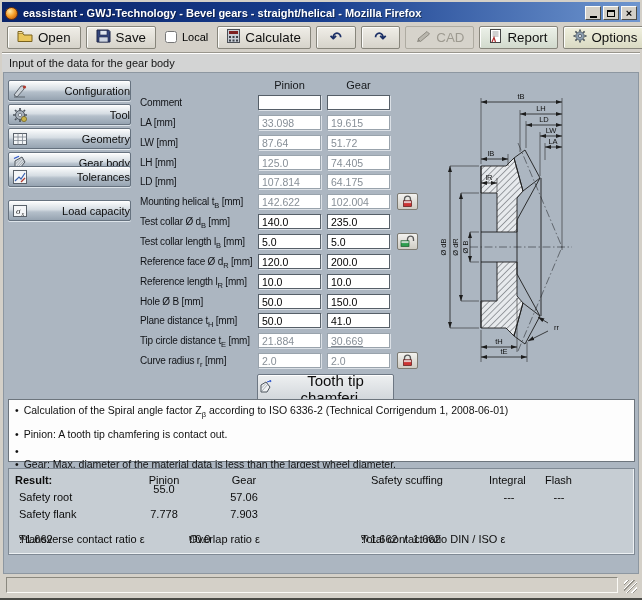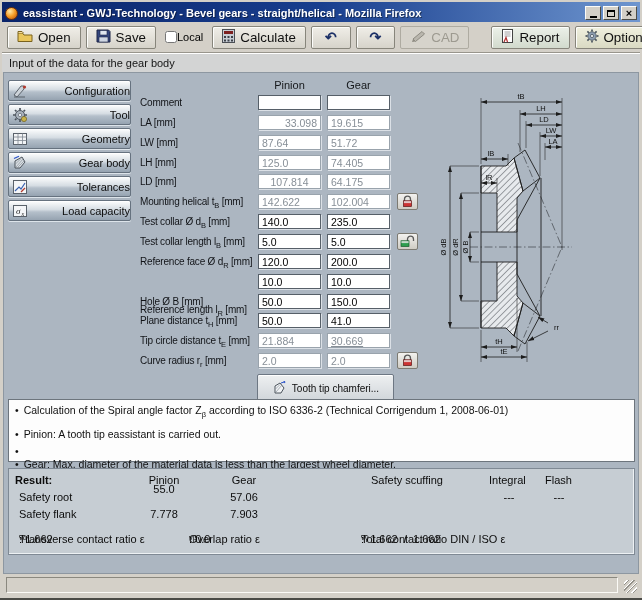--- a/index.html
+++ b/index.html
@@ -26,24 +26,24 @@
   .g-close { font-size:11px; font-weight:bold; line-height:1; color:#000; }
 
   
   .toolbar { position:absolute; left:2px; top:22px; width:638px; height:31px; background:#d4d0c8;
     border-bottom:1px solid #98958c; display:flex; align-items:center; padding:0 5px; gap:5px; }
   .tbtn { height:23px; display:flex; align-items:center; gap:5px; padding:0 9px;
     background:linear-gradient(#f0eee8,#d6d3ca); border:1px solid #87857b; border-radius:2px;
     box-shadow: inset 1px 1px 0 #fdfdfb; color:#101010; white-space:nowrap; }
   .tbtn.small { padding:0 13px; }
   .tbtn.disabled { color:#9d9a90; background:#d6d3cb; box-shadow:none; border-color:#aeaba1; }
-  .tbtn[data-name="report-button"]  { background:linear-gradient(#ecf1e9,#d2dacd);margin-left:17px; }
+  .tbtn[data-name="report-button"]  { background:linear-gradient(#ecf1e9,#d2dacd); }
   .tbtn[data-name="options-button"] { background:linear-gradient(#f0f0df,#dadac3); }
   .arrglyph { font-size:14px; font-weight:bold; color:#1b2f66; line-height:1; }
-  .tb-check { display:flex; align-items:center; padding:0 4px; }
+  .tb-check { display:flex; align-items:center; gap:5px; padding:0 4px; }
   .tb-check input { width:12px; height:12px; }
 
   
   .infobar { position:absolute; left:2px; top:53px; width:638px; height:19px; background:#d3d4d4;
     border-top:1px solid #fff; display:flex; align-items:center; padding:0 7px; color:#151515; }
 
   
   .content { position:absolute; left:3px; top:72px; width:636px; height:502px;
     background:#acb6c1; border:1px solid #8d97a1; overflow:hidden; }
 
@@ -58,21 +58,21 @@
     white-space:nowrap; color:#121418; }
   .flabel sub, .s { font-size:7.5px; }
   .finput { position:absolute; width:63px; height:15px; font-size:10.5px; padding:0 3px;
     background:#fff; border:1px solid #565f68; color:#000; border-radius:0;
     box-shadow:1px 1px 0 rgba(250,252,255,.6); font-family:inherit; }
   .finput.ro { border-color:#99a3ac; color:#878f97; }
   .lockbtn { position:absolute; left:393px; width:21px; height:17px;
     background:linear-gradient(#f3f2ef,#cfccc4); border:1px solid #7c7a72; border-radius:2px;
     display:flex; align-items:center; justify-content:center; padding:0; }
   .chamferbtn { position:absolute; left:253px; top:301px; width:137px; height:29px;
-    display:flex; align-items:center; justify-content:center; gap:5px; font-size:10px;
+    display:flex; align-items:center; justify-content:center; gap:5px; font-size:15px;
     background:linear-gradient(#eef0f1,#cfd4d9); border:1px solid #6d7783; border-radius:2px;
     box-shadow:inset 0 1px 0 #fff; color:#0d0d0d; }
 
   .diagram { position:absolute; left:426px; top:7px; width:212px; height:310px; }
   .diagram svg { font-family:"Liberation Sans","DejaVu Sans",sans-serif; }
 
   .messages { position:absolute; left:4px; top:326px; width:627px; height:63px;
     background:#fdfdfd; border:1px solid #6d757d; padding:4px 6px; font-size:10.5px; color:#101010; }
   .msg { display:flex; gap:5px; line-height:13px; }
   .msg.gap { margin-bottom:7px; }
@@ -234,21 +234,21 @@
           <span data-name="sidebar-item-label">Geometry</span>
         </button>
         <button class="sbtn" data-name="sidebar-item-gear-body" style="top: 79px;">
           <span class="sicon" data-name="gear-body-icon"><svg width="16" height="16" viewBox="0 0 16 16">
               <path d="M3 13 L3 6 L10 2 L13 7 L8 13 Z" fill="#d7dce1" stroke="#4c545d"></path>
               <path d="M4 12 L11 4 M3.5 9 L9 3.5 M5.5 12.5 L12 6" stroke="#8a939c" stroke-width="0.7"></path>
               <path d="M2 3.5 L7 1.2" stroke="#2a52c8" stroke-width="1.2"></path>
             </svg></span>
           <span data-name="sidebar-item-label">Gear body</span>
         </button>
-        <button class="sbtn" data-name="sidebar-item-tolerances" style="top: 103px;">
+        <button class="sbtn" data-name="sidebar-item-tolerances" style="top: 93px;">
           <span class="sicon" data-name="tolerances-icon"><svg width="16" height="16" viewBox="0 0 16 16">
               <rect x="1.5" y="1.5" width="13" height="13" fill="#f4f6f8" stroke="#5a626b"></rect>
               <path d="M3 12 L7 8 L9 10 L13 4" fill="none" stroke="#3a62b0" stroke-width="1.2"></path>
               <path d="M9 13 L13 9" stroke="#b23a2e" stroke-width="1.2"></path>
             </svg></span>
           <span data-name="sidebar-item-label">Tolerances</span>
         </button>
         <button class="sbtn" data-name="sidebar-item-load-capacity" style="top: 127px;">
           <span class="sicon" data-name="load-capacity-icon"><svg width="16" height="16" viewBox="0 0 16 16">
               <rect x="1.5" y="2.5" width="13" height="11" fill="#f4f6f8" stroke="#5a626b"></rect>
@@ -260,30 +260,30 @@
       </div>
 
     <div class="form-col-header" style="left:254px;" data-name="pinion-column-header">Pinion</div>
     <div class="form-col-header" style="left:323px;" data-name="gear-column-header">Gear</div>
 
     <div id="form-rows" data-name="gear-body-form">
         <div class="flabel" data-name="field-label" style="top: 24px;"><span>Comment</span><sub></sub><span></span></div>
         <input class="finput" data-name="pinion-input" value="" style="left: 254px; top: 22px;">
         <input class="finput" data-name="gear-input" value="" style="left: 323px; top: 22px;">
         <div class="flabel" data-name="field-label" style="top: 44px;"><span>LA [mm]</span><sub></sub><span></span></div>
-        <input class="finput ro" data-name="pinion-input" readonly="" value="33.098" style="left: 254px; top: 42px; text-align: right;">
+        <input class="finput ro" data-name="pinion-input" readonly="" value="33.098" style="left: 254px; top: 42px;">
         <input class="finput ro" data-name="gear-input" readonly="" value="19.615" style="left: 323px; top: 42px;">
         <div class="flabel" data-name="field-label" style="top: 64px;"><span>LW [mm]</span><sub></sub><span></span></div>
         <input class="finput ro" data-name="pinion-input" readonly="" value="87.64" style="left: 254px; top: 62px;">
         <input class="finput ro" data-name="gear-input" readonly="" value="51.72" style="left: 323px; top: 62px;">
         <div class="flabel" data-name="field-label" style="top: 84px;"><span>LH [mm]</span><sub></sub><span></span></div>
         <input class="finput ro" data-name="pinion-input" readonly="" value="125.0" style="left: 254px; top: 82px;">
         <input class="finput ro" data-name="gear-input" readonly="" value="74.405" style="left: 323px; top: 82px;">
         <div class="flabel" data-name="field-label" style="top: 103px;"><span>LD [mm]</span><sub></sub><span></span></div>
-        <input class="finput ro" data-name="pinion-input" readonly="" value="107.814" style="left: 254px; top: 101px; text-align: center;">
+        <input class="finput ro" data-name="pinion-input" readonly="" value="107.814" style="left: 254px; top: 101px;">
         <input class="finput ro" data-name="gear-input" readonly="" value="64.175" style="left: 323px; top: 101px;">
         <div class="flabel" data-name="field-label" style="top: 123px;"><span>Mounting helical t</span><sub>B</sub><span> [mm]</span></div>
         <input class="finput ro" data-name="pinion-input" readonly="" value="142.622" style="left: 254px; top: 121px;">
         <input class="finput ro" data-name="gear-input" readonly="" value="102.004" style="left: 323px; top: 121px;">
         <button class="lockbtn" data-name="lock-closed-button" style="top: 120px;">
           <svg width="13" height="13" viewBox="0 0 13 13">
             <path d="M3.5 6 V4.2 A3 3 0 0 1 9.5 4.2 V6" fill="none" stroke="#5a5a5a" stroke-width="1.3"></path>
             <rect x="2.5" y="5.8" width="8" height="5.7" fill="#cc3333" stroke="#5a1515" stroke-width="0.7"></rect>
             <rect x="2.9" y="6.1" width="7.2" height="2" fill="#e8e8e8" opacity="0.8"></rect>
           </svg>
@@ -297,21 +297,21 @@
         <button class="lockbtn" data-name="lock-open-button" style="top: 160px;">
           <svg width="15" height="13" viewBox="0 0 15 13">
             <path d="M7.5 6 V4.2 A3 3 0 0 1 13.5 4.2 V6" fill="none" stroke="#5a5a5a" stroke-width="1.3"></path>
             <rect x="1" y="5.8" width="8" height="5.7" fill="#2d9e4f" stroke="#155a2a" stroke-width="0.7"></rect>
             <rect x="1.4" y="6.1" width="7.2" height="2" fill="#e8e8e8" opacity="0.8"></rect>
           </svg>
         </button>
         <div class="flabel" data-name="field-label" style="top: 183px;"><span>Reference face Ø d</span><sub>R</sub><span> [mm]</span></div>
         <input class="finput" data-name="pinion-input" value="120.0" style="left: 254px; top: 181px;">
         <input class="finput" data-name="gear-input" value="200.0" style="left: 323px; top: 181px;">
-        <div class="flabel" data-name="field-label" style="top: 203px; margin-top: 28px;"><span>Reference length l</span><sub>R</sub><span> [mm]</span></div>
+        <div class="flabel" data-name="field-label" style="top: 203px;"><span>Reference length l</span><sub>R</sub><span> [mm]</span></div>
         <input class="finput" data-name="pinion-input" value="10.0" style="left: 254px; top: 201px;">
         <input class="finput" data-name="gear-input" value="10.0" style="left: 323px; top: 201px;">
         <div class="flabel" data-name="field-label" style="top: 223px;"><span>Hole Ø B [mm]</span><sub></sub><span></span></div>
         <input class="finput" data-name="pinion-input" value="50.0" style="left: 254px; top: 221px;">
         <input class="finput" data-name="gear-input" value="150.0" style="left: 323px; top: 221px;">
         <div class="flabel" data-name="field-label" style="top: 242px;"><span>Plane distance t</span><sub>H</sub><span> [mm]</span></div>
         <input class="finput" data-name="pinion-input" value="50.0" style="left: 254px; top: 240px;">
         <input class="finput" data-name="gear-input" value="41.0" style="left: 323px; top: 240px;">
         <div class="flabel" data-name="field-label" style="top: 262px;"><span>Tip circle distance t</span><sub>E</sub><span> [mm]</span></div>
         <input class="finput ro" data-name="pinion-input" readonly="" value="21.884" style="left: 254px; top: 260px;">
@@ -422,21 +422,21 @@
       </svg>
     </div>
 
     <div class="messages" data-name="messages-panel" id="messages">
         <div class="msg gap" data-name="message-item">
           <span data-name="bullet">•</span>
           <span><span>Calculation of the Spiral angle factor Z</span><sub class="s">β</sub><span> according to ISO 6336-2 (Technical Corrigendum 1, 2008-06-01)</span></span>
         </div>
         <div class="msg" data-name="message-item">
           <span data-name="bullet">•</span>
-          <span><span>Pinion: A tooth tip eassistant is carried out.</span><sub class="s"></sub><span></span></span>
+          <span><span>Pinion: A tooth tip chamfering is contact out.</span><sub class="s"></sub><span></span></span>
         </div>
         <div class="msg" data-name="message-item">
           <span data-name="bullet">•</span>
         </div>
         <div class="msg" data-name="message-item">
           <span data-name="bullet">•</span>
           <span><span>Gear: Max. diameter of the material data is less than the largest wheel diameter.</span><sub class="s"></sub><span></span></span>
         </div>
       </div>
 

